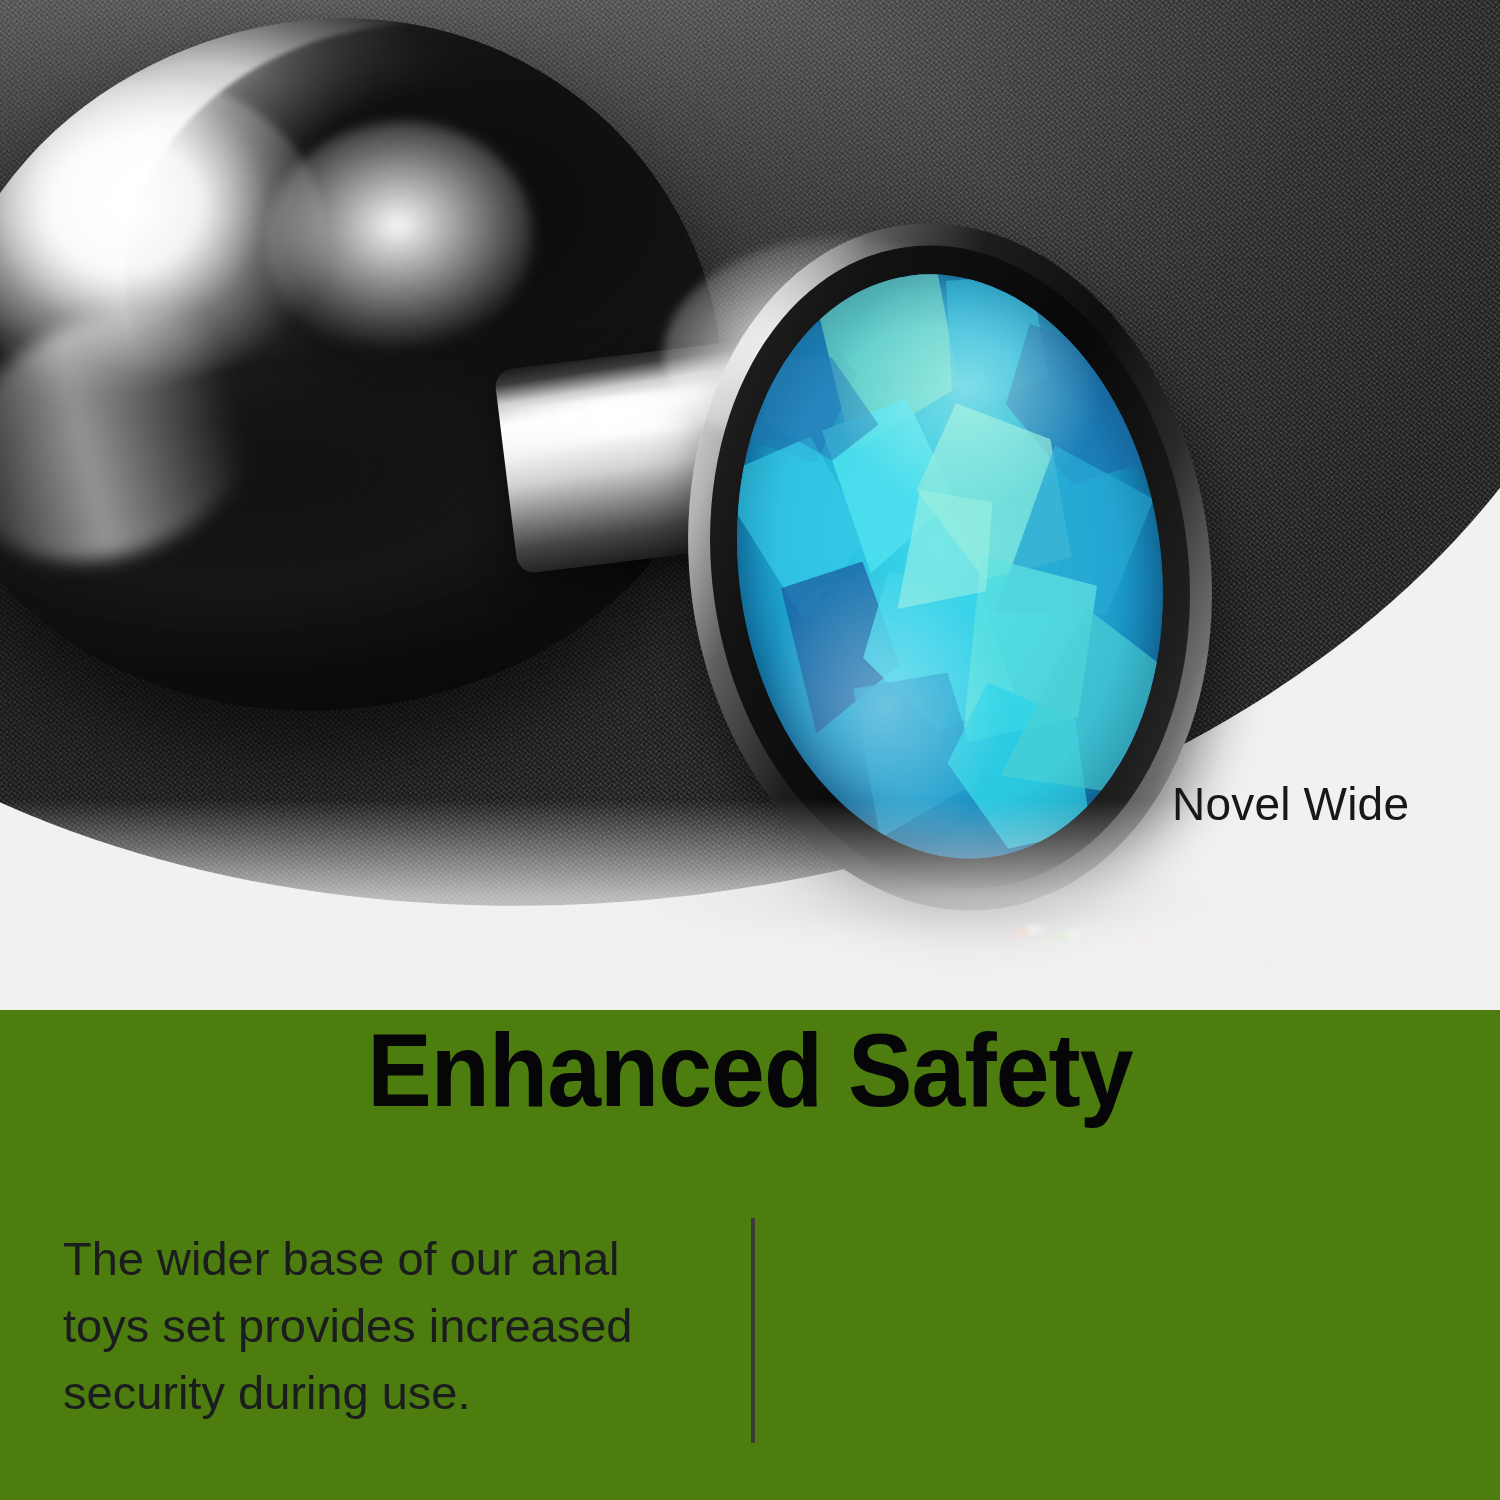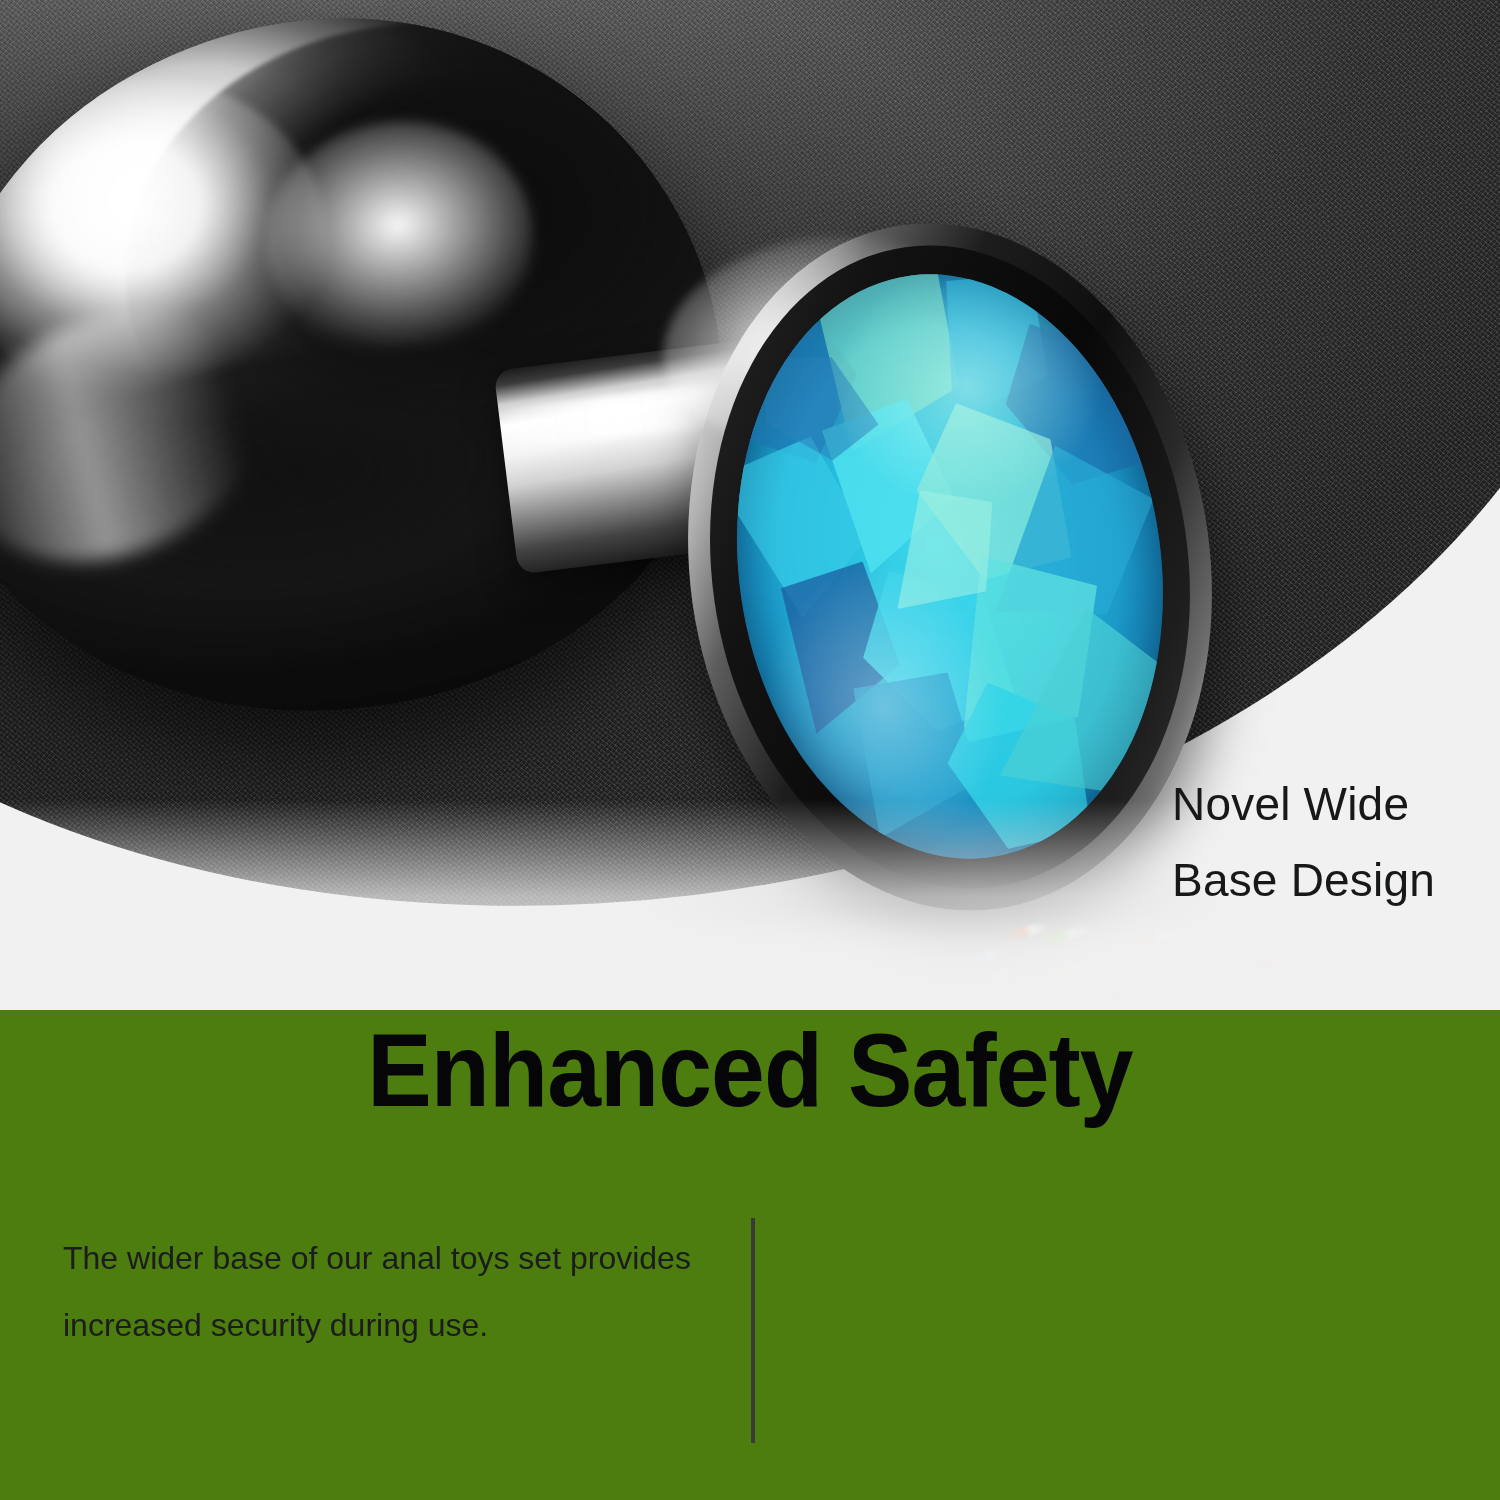--- a/index.html
+++ b/index.html
@@ -245,21 +245,21 @@
   
   .cols {
     position: absolute;
     left: 0; top: 1225px;
     width: 1500px;
     height: 240px;
   }
   .col {
     position: absolute;
     top: 0;
-    font-size: 32px;
+    font-size: 47px;
     line-height: 67px;
     color: #1b1c1e;
   }
   .col-left  { left: 63px;  width: 650px; }
   .col-right { left: 838px; width: 610px; }
   .divider {
     position: absolute;
     left: 751px;
     top: -7px;
     width: 4px;
@@ -333,21 +333,20 @@
         <div class="sparkle" style="left: 900px; top: 984px; width: 34px; height: 8px; opacity: 0.55; transform: rotate(-20deg); background: linear-gradient(90deg, rgba(255, 255, 255, 0) 0%, rgb(255, 233, 184) 45%, rgba(255, 255, 255, 0.95) 62%, rgba(255, 255, 255, 0) 100%);"></div>
         <div class="sparkle" style="left: 1176px; top: 1002px; width: 42px; height: 9px; opacity: 0.6; transform: rotate(-12deg); background: linear-gradient(90deg, rgba(255, 255, 255, 0) 0%, rgb(230, 255, 217) 45%, rgba(255, 255, 255, 0.95) 62%, rgba(255, 255, 255, 0) 100%);"></div>
         <div class="sparkle" style="left: 1360px; top: 1002px; width: 36px; height: 8px; opacity: 0.5; transform: rotate(-12deg); background: linear-gradient(90deg, rgba(255, 255, 255, 0) 0%, rgb(255, 217, 232) 45%, rgba(255, 255, 255, 0.95) 62%, rgba(255, 255, 255, 0) 100%);"></div>
       </div>
 
     <div class="photo-fade"></div>
   </div>
 
   <div class="callout">
     <div>Novel Wide</div>
-    <div>Base Design</div>
   </div>
 
   <div class="headline">Enhanced Safety</div>
 
   <div class="cols">
     <div class="col col-left">The wider base of our anal toys set provides increased security during use.</div>
     <div class="divider"></div>
   </div>
 
 </div>

